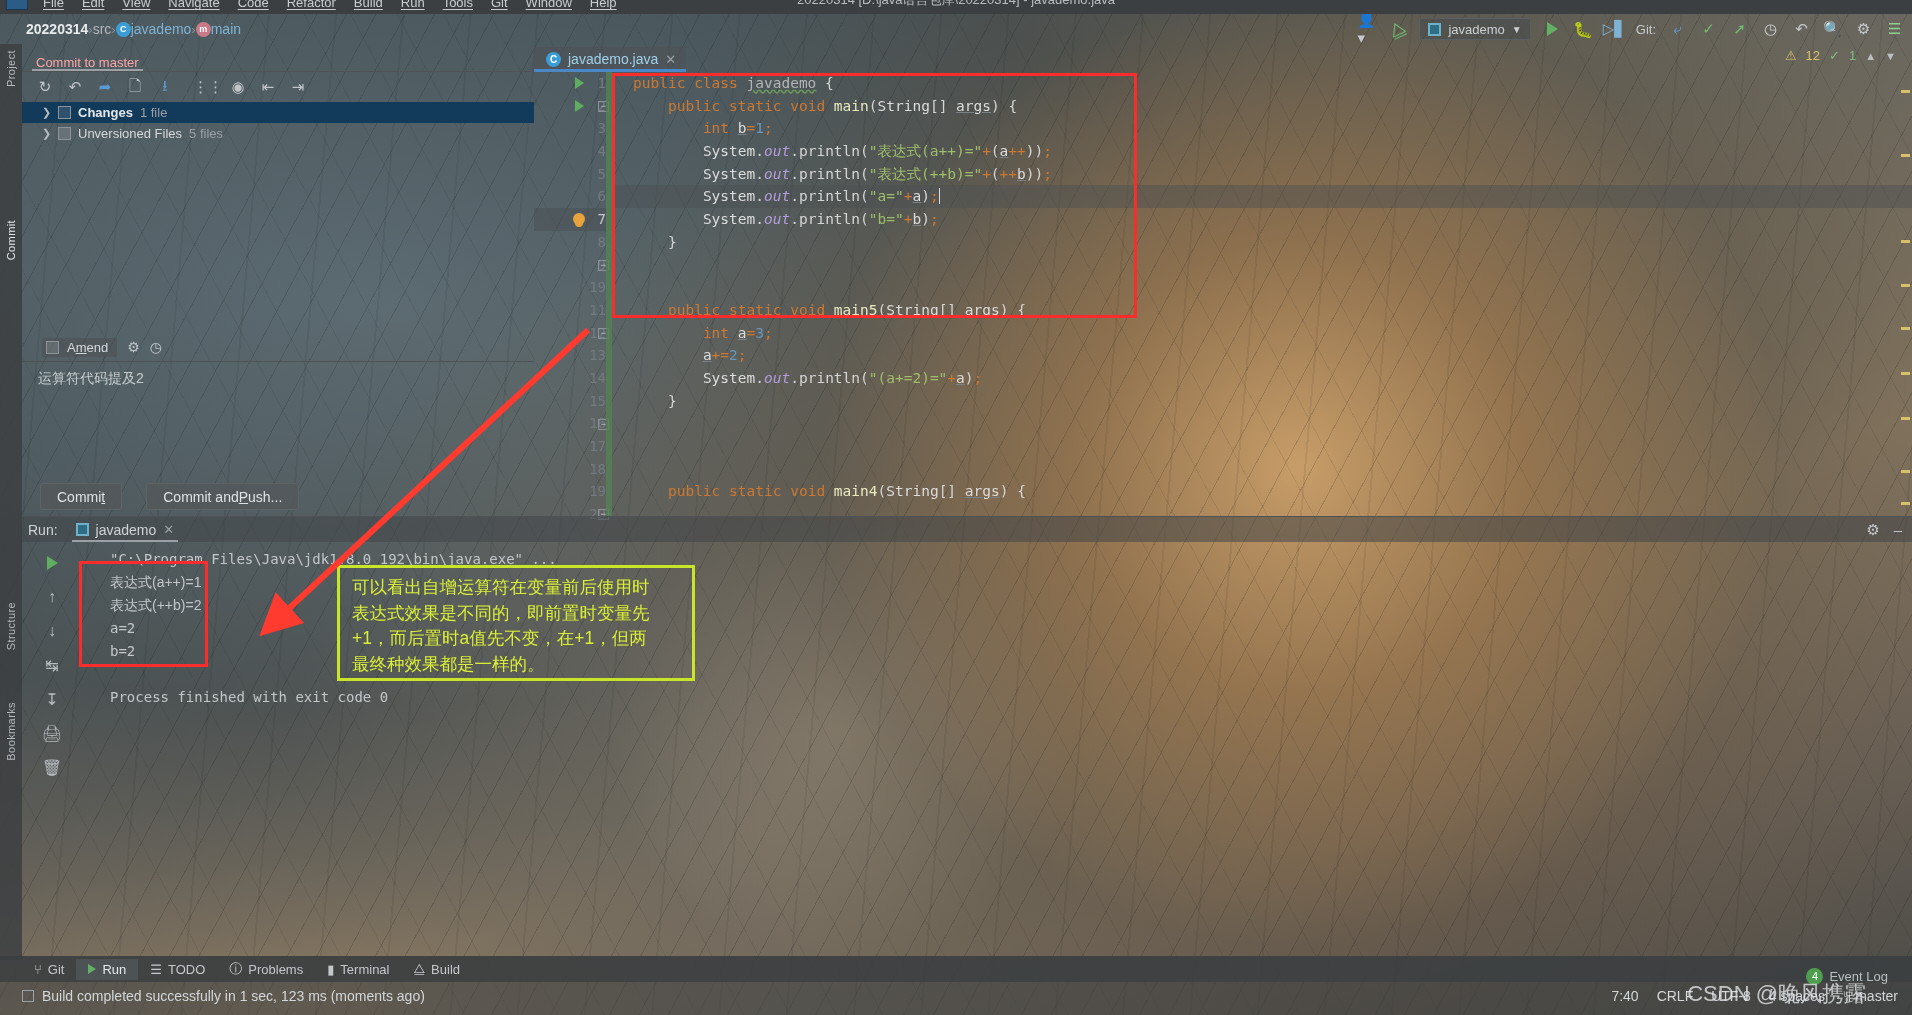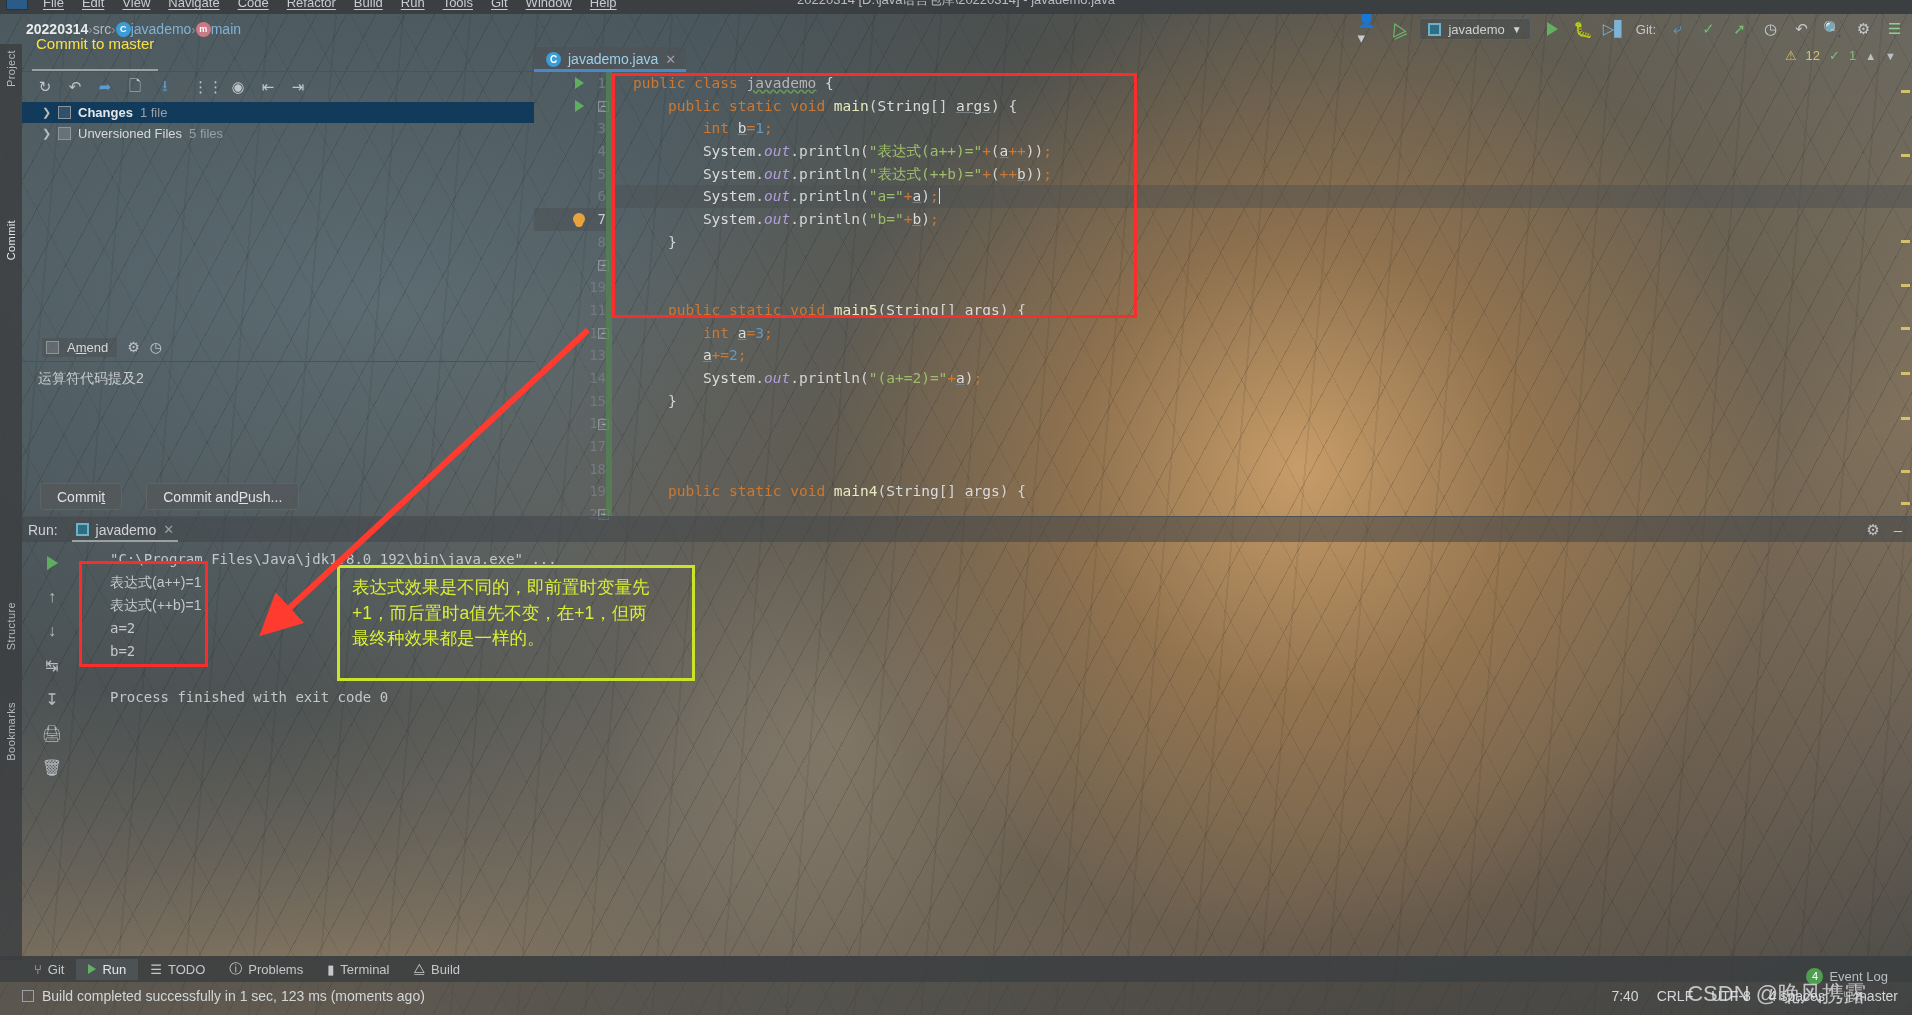--- a/index.html
+++ b/index.html
@@ -66,21 +66,21 @@
 
   
   .vstrip{ position:absolute; left:0; width:22px; background:rgba(60,63,65,.86); z-index:5;
            display:flex; flex-direction:column; align-items:center; color:#b5babe; font-size:11px;}
   .vlabel{ writing-mode:vertical-rl; transform:rotate(180deg); letter-spacing:.4px; padding:6px 0; white-space:nowrap;}
   .vlabel.sel{ color:#e6e8ea; }
 
   
   #commitPanel{ position:absolute; left:22px; top:44px; width:512px; height:472px; z-index:4; }
   #commitTabs{ height:28px; border-bottom:1px solid #4e5254; display:flex; align-items:flex-end; position:relative;}
-  #commitTabs .tab{ padding:3px 14px 19px 14px; font-size:15px; color:#fde047; position:relative;}
+  #commitTabs .tab{ padding:3px 14px 1px 14px; font-size:13px; color:#fca5a5; position:relative;}
   #commitTabs .tab .ul{ position:absolute;left:10px;right:10px;bottom:0;height:2px;background:#9aa0a4;}
   #commitTabs .vsep{ position:absolute; left:181px; top:2px; bottom:2px; width:1px; background:#51565a;}
   #commitToolbar{ height:30px; display:flex; align-items:center; gap:0; padding-left:8px; }
   #commitToolbar .tb{ width:30px;height:26px;display:flex;align-items:center;justify-content:center;color:#c0c5c9;font-size:15px;}
   #commitToolbar .divider{ width:1px;height:17px;background:#575c60;margin:0 6px;}
   .chgrow{ height:21px; display:flex; align-items:center; gap:7px; padding-left:20px; font-size:13px;}
   .chgrow.sel{ background:rgba(13,56,90,.92); }
   .chev{ color:#b7bcc0; font-size:11px; width:9px;}
   .cbx{ width:13px;height:13px;border:1px solid #8d9397; background:rgba(255,255,255,.12);}
   .chgname{ color:#e4e7e9; font-weight:bold;}
@@ -404,31 +404,32 @@
       <div class="gi">↑</div>
       <div class="gi">↓</div>
       <div class="gi">↹</div>
       <div class="gi">↧</div>
       <div class="gi">🖨</div>
       <div class="gi">🗑</div>
     </div>
     <div id="runOut">
         <div class="ol">"C:\Program Files\Java\jdk1.8.0_192\bin\java.exe" ...</div>
         <div class="ol cn">表达式(a++)=1</div>
-        <div class="ol cn">表达式(++b)=1</div>
+        <div class="ol cn">表达式(++b)=2</div>
         <div class="ol">a=2</div>
         <div class="ol">b=2</div>
         <div class="ol">&nbsp;</div>
         <div class="ol">Process finished with exit code 0</div>
       </div>
   </div>
 </div>
 <div id="redBoxOut" style="border-color: rgb(251, 44, 44);"></div>
 
 <div id="noteBox" style="border-color: rgb(201, 229, 42); color: rgb(217, 239, 53);">
+    <div>可以看出自增运算符在变量前后使用时</div>
     <div>表达式效果是不同的，即前置时变量先</div>
     <div>+1，而后置时a值先不变，在+1，但两</div>
     <div>最终种效果都是一样的。</div>
   </div>
 
 <svg id="arrow">
   <defs>
     <marker id="ah" markerWidth="7" markerHeight="7" refX="5" refY="3.5" orient="auto">
       <polygon points="0 0, 7 3.5, 0 7" fill="#ff3b30"></polygon>
     </marker>

